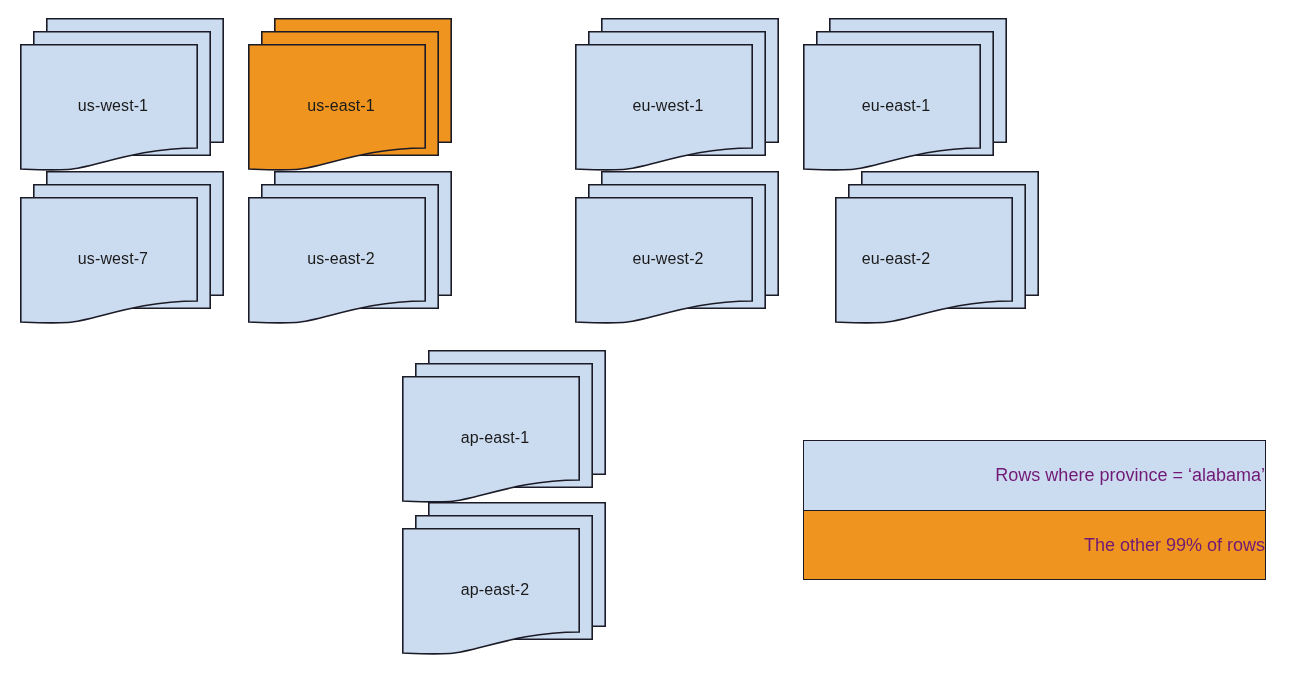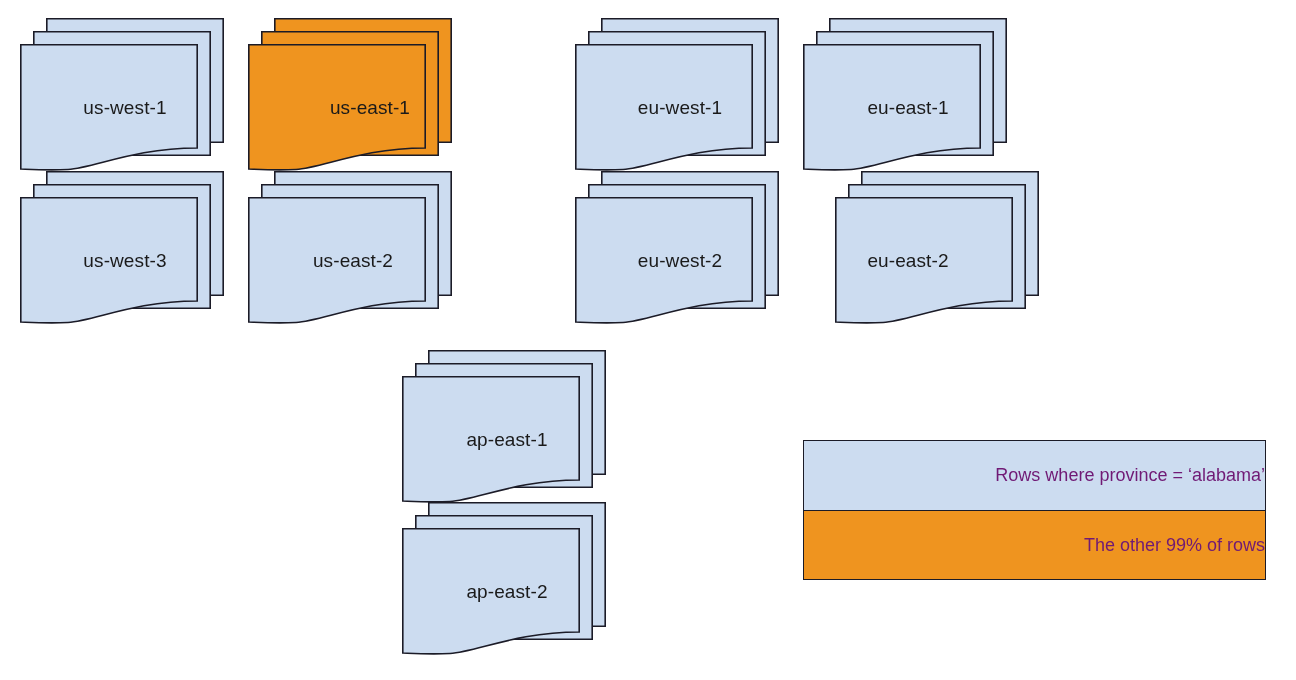--- a/index.html
+++ b/index.html
@@ -23,24 +23,24 @@
     position: absolute;
     width: 230px;
     height: 160px;
   }
   .stack svg {
     display: block;
     overflow: visible;
   }
   .stack-label {
     position: absolute;
-    left: 16px;
+    left: 4px;
     width: 178px;
     text-align: center;
-    font-size: 19px;
+    font-size: 16px;
     color: #1a1a1a;
     letter-spacing: 0.1px;
     white-space: nowrap;
     pointer-events: none;
   }
   .legend {
     position: absolute;
     box-sizing: border-box;
   }
   .legend-row {
@@ -68,21 +68,21 @@
         <path d="M 0.8 0.8 L 177.2 0.8 L 177.2 104 C 113.92 104 74.75999999999999 124 48.06 125.5 C 28.48 126.5 12.46 125.5 0.8 125 Z" transform="translate(0,26)" fill="#ccdcf0" stroke="#1b1b27" stroke-width="1.6" stroke-linejoin="miter"></path>
       </svg>
       <div class="stack-label" style="top: 79px;">us-west-1</div>
     </div>
     <div class="stack" style="left: 248px; top: 18px;">
       <svg width="230" height="165">
         <path d="M 0.8 0.8 L 177.2 0.8 L 177.2 124.2 L 0.8 124.2 Z" transform="translate(26,0)" fill="#ef941f" stroke="#1b1b27" stroke-width="1.6" stroke-linejoin="miter"></path>
         <path d="M 0.8 0.8 L 177.2 0.8 L 177.2 124.2 L 0.8 124.2 Z" transform="translate(13,13)" fill="#ef941f" stroke="#1b1b27" stroke-width="1.6" stroke-linejoin="miter"></path>
         <path d="M 0.8 0.8 L 177.2 0.8 L 177.2 104 C 113.92 104 74.75999999999999 124 48.06 125.5 C 28.48 126.5 12.46 125.5 0.8 125 Z" transform="translate(0,26)" fill="#ef941f" stroke="#1b1b27" stroke-width="1.6" stroke-linejoin="miter"></path>
       </svg>
-      <div class="stack-label" style="top: 79px; margin-left: 17px;">us-east-1</div>
+      <div class="stack-label" style="top: 79px;">us-east-1</div>
     </div>
     <div class="stack" style="left: 575px; top: 18px;">
       <svg width="230" height="165">
         <path d="M 0.8 0.8 L 177.2 0.8 L 177.2 124.2 L 0.8 124.2 Z" transform="translate(26,0)" fill="#ccdcf0" stroke="#1b1b27" stroke-width="1.6" stroke-linejoin="miter"></path>
         <path d="M 0.8 0.8 L 177.2 0.8 L 177.2 124.2 L 0.8 124.2 Z" transform="translate(13,13)" fill="#ccdcf0" stroke="#1b1b27" stroke-width="1.6" stroke-linejoin="miter"></path>
         <path d="M 0.8 0.8 L 177.2 0.8 L 177.2 104 C 113.92 104 74.75999999999999 124 48.06 125.5 C 28.48 126.5 12.46 125.5 0.8 125 Z" transform="translate(0,26)" fill="#ccdcf0" stroke="#1b1b27" stroke-width="1.6" stroke-linejoin="miter"></path>
       </svg>
       <div class="stack-label" style="top: 79px;">eu-west-1</div>
     </div>
     <div class="stack" style="left: 803px; top: 18px;">
@@ -92,21 +92,21 @@
         <path d="M 0.8 0.8 L 177.2 0.8 L 177.2 104 C 113.92 104 74.75999999999999 124 48.06 125.5 C 28.48 126.5 12.46 125.5 0.8 125 Z" transform="translate(0,26)" fill="#ccdcf0" stroke="#1b1b27" stroke-width="1.6" stroke-linejoin="miter"></path>
       </svg>
       <div class="stack-label" style="top: 79px;">eu-east-1</div>
     </div>
     <div class="stack" style="left: 20px; top: 171px;">
       <svg width="230" height="165">
         <path d="M 0.8 0.8 L 177.2 0.8 L 177.2 124.2 L 0.8 124.2 Z" transform="translate(26,0)" fill="#ccdcf0" stroke="#1b1b27" stroke-width="1.6" stroke-linejoin="miter"></path>
         <path d="M 0.8 0.8 L 177.2 0.8 L 177.2 124.2 L 0.8 124.2 Z" transform="translate(13,13)" fill="#ccdcf0" stroke="#1b1b27" stroke-width="1.6" stroke-linejoin="miter"></path>
         <path d="M 0.8 0.8 L 177.2 0.8 L 177.2 104 C 113.92 104 74.75999999999999 124 48.06 125.5 C 28.48 126.5 12.46 125.5 0.8 125 Z" transform="translate(0,26)" fill="#ccdcf0" stroke="#1b1b27" stroke-width="1.6" stroke-linejoin="miter"></path>
       </svg>
-      <div class="stack-label" style="top: 79px;">us-west-3</div>
+      <div class="stack-label" style="top: 79px;">us-west-7</div>
     </div>
     <div class="stack" style="left: 248px; top: 171px;">
       <svg width="230" height="165">
         <path d="M 0.8 0.8 L 177.2 0.8 L 177.2 124.2 L 0.8 124.2 Z" transform="translate(26,0)" fill="#ccdcf0" stroke="#1b1b27" stroke-width="1.6" stroke-linejoin="miter"></path>
         <path d="M 0.8 0.8 L 177.2 0.8 L 177.2 124.2 L 0.8 124.2 Z" transform="translate(13,13)" fill="#ccdcf0" stroke="#1b1b27" stroke-width="1.6" stroke-linejoin="miter"></path>
         <path d="M 0.8 0.8 L 177.2 0.8 L 177.2 104 C 113.92 104 74.75999999999999 124 48.06 125.5 C 28.48 126.5 12.46 125.5 0.8 125 Z" transform="translate(0,26)" fill="#ccdcf0" stroke="#1b1b27" stroke-width="1.6" stroke-linejoin="miter"></path>
       </svg>
       <div class="stack-label" style="top: 79px;">us-east-2</div>
     </div>
     <div class="stack" style="left: 575px; top: 171px;">

